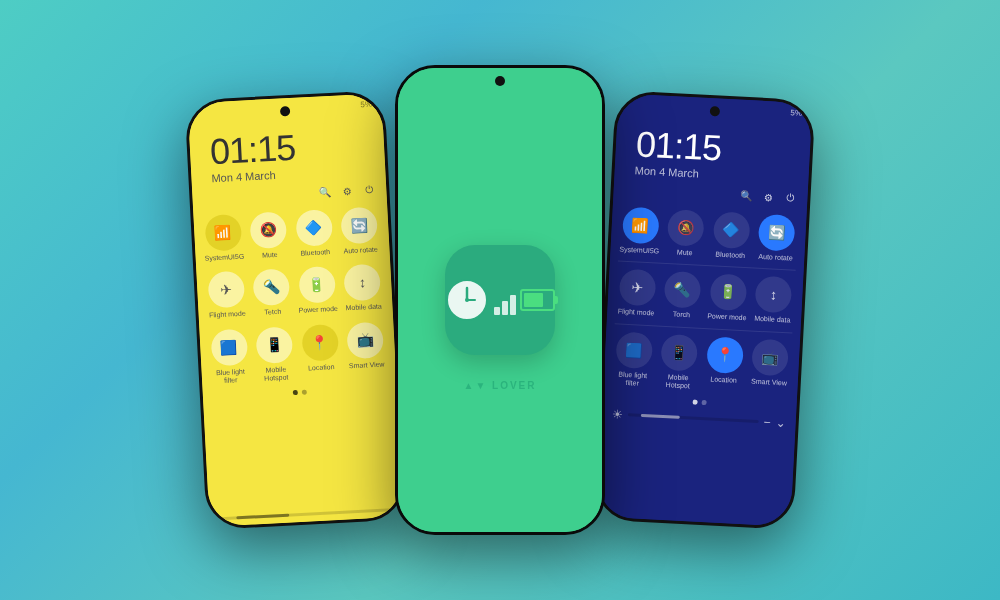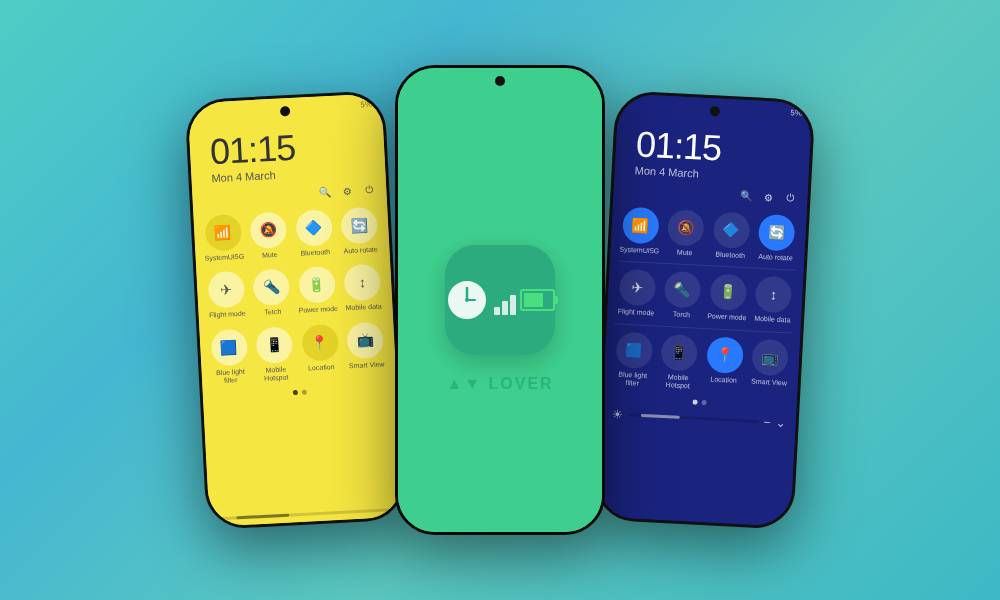--- a/index.html
+++ b/index.html
@@ -466,21 +466,21 @@
             </div>
 
             <div class="battery-icon">
               <div class="battery-fill"></div>
             </div>
           </div>
         </div>
       </div>
 
       <div style="position:absolute; bottom: 30%; left: 50%; transform: translateX(-50%); white-space: nowrap; z-index: 5; pointer-events:none;">
-        <span style="color: rgba(0,120,90,0.3); font-size: 16px; font-weight: bold; letter-spacing: 2px;">▲▼ LOVER</span>
+        <span style="color: rgba(0,120,90,0.3); font-size: 10px; font-weight: bold; letter-spacing: 2px;">▲▼ LOVER</span>
       </div>
     </div>
   </div>
 
   <div class="phone phone-right">
     <div class="phone-inner">
       <div class="camera-notch"></div>
 
       <div class="status-bar dark">
         <span>5%</span>

